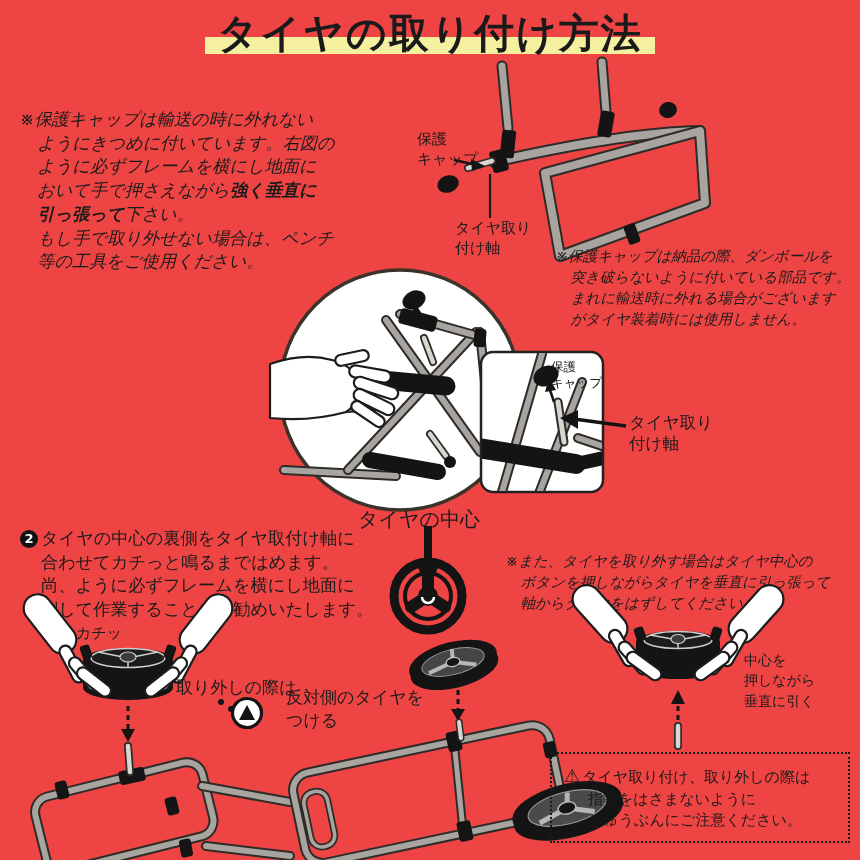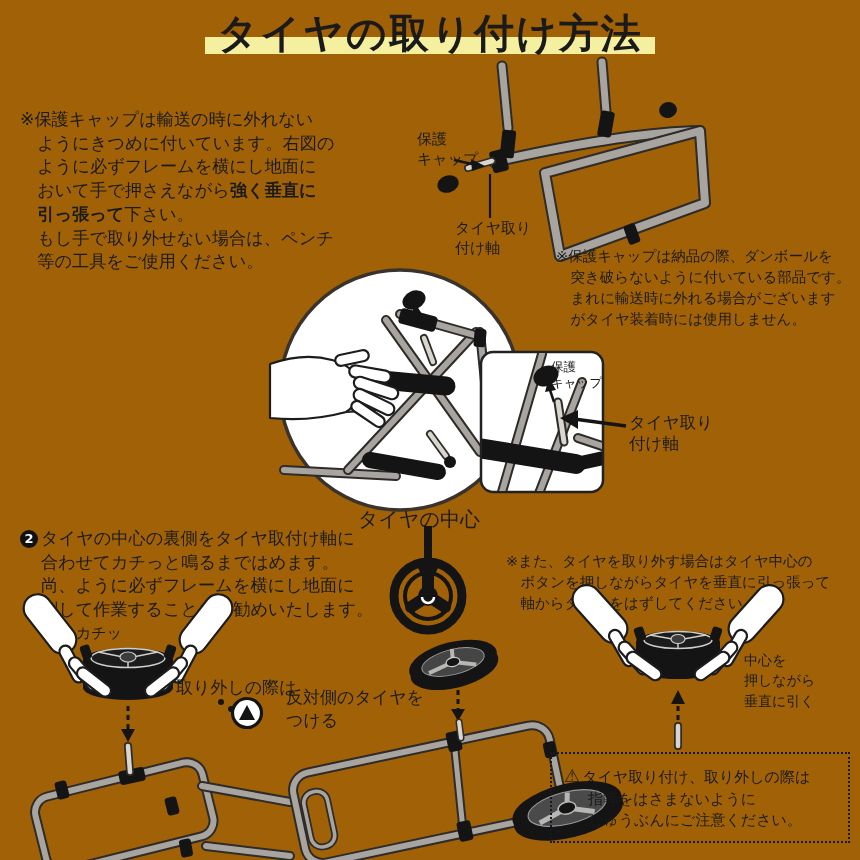--- a/index.html
+++ b/index.html
@@ -1,21 +1,21 @@
 <!DOCTYPE html>
 <html><head>
 <meta charset="utf-8">
 <style>
   html,body{margin:0;padding:0;background:#e8e8e8;}
-  .page{position:relative;width:860px;height:860px;background:#a16207;overflow:hidden;
+  .page{position:relative;width:860px;height:860px;background:#ef4444;overflow:hidden;
         font-family:"DejaVu Sans","Liberation Sans",sans-serif;color:#1a1a1a;margin:0 auto;}
   .abs{position:absolute;}
   .pre{white-space:pre-line;}
   .txt{font-size:17.2px;line-height:1.38;font-weight:500;}
-  .hang{padding-left:1em;text-indent:-1em;}
+  .hang{padding-left:1em;text-indent:-1em;font-style:italic;}
   .hang2{padding-left:21px;text-indent:-21px;}
   .note{font-size:14.5px;line-height:1.44;}
   .lbl{font-size:15px;line-height:1.3;font-weight:500;}
   .num{display:inline-block;width:18px;height:18px;border-radius:50%;background:#111;color:#fff;
        font-size:13px;line-height:18px;text-align:center;font-weight:bold;margin-right:3px;
        text-indent:0;vertical-align:1px;}
   .title-wrap{position:absolute;left:0;top:6px;width:100%;text-align:center;}
   .title-wrap h1{margin:0;font-size:40px;font-weight:800;letter-spacing:2px;display:inline-block;}
   .hl{background:linear-gradient(to bottom, rgba(0,0,0,0) 58%, #f5efa0 58%, #f5efa0 96%, rgba(0,0,0,0) 96%);
       padding:0 12px;}

